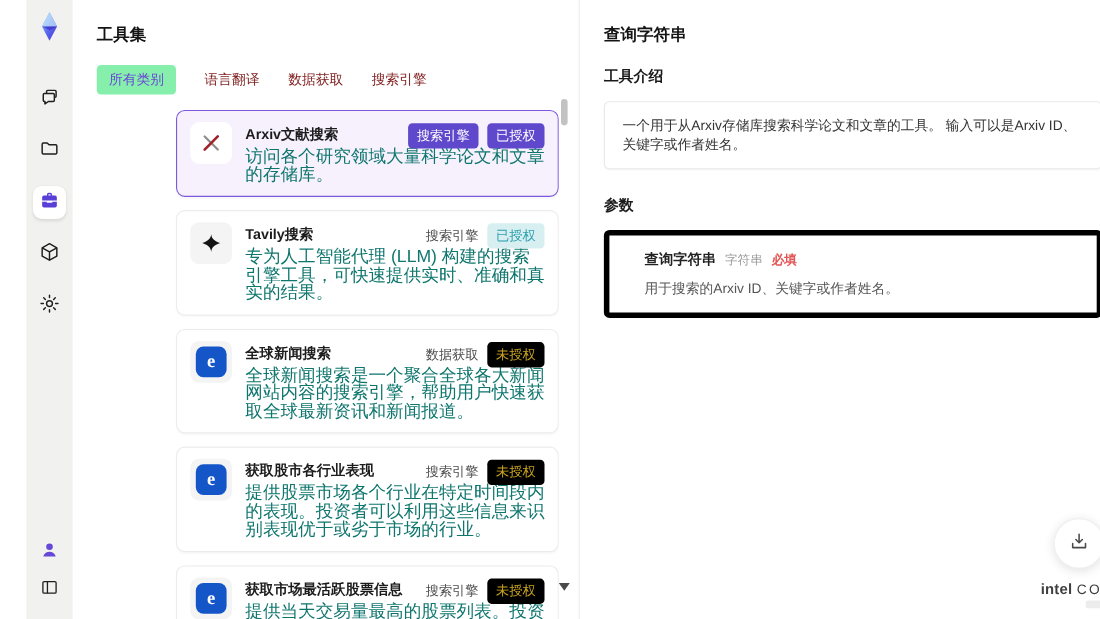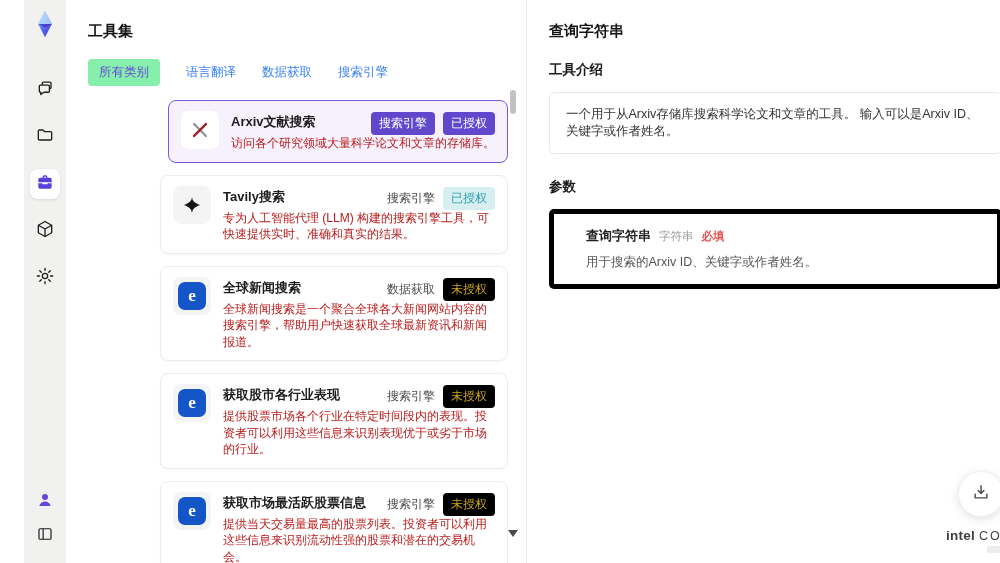--- a/index.html
+++ b/index.html
@@ -18,37 +18,37 @@
   .rail-icon svg { width:20px; height:20px; }
   .rail-icon.active { background:#fff; box-shadow:0 1px 3px rgba(0,0,0,.10); }
   .rail-bottom { margin-top:auto; display:flex; flex-direction:column; gap:8px; align-items:center; }
   .rail-bottom .rail-icon { width:26px; height:26px; }
   .rail-bottom .rail-icon svg { width:18px; height:18px; }
 
   
   .list-panel { width:460px; flex:0 0 460px; padding:14px 0 0 22px; position:relative; }
   .panel-title { font-size:15px; font-weight:bold; color:#141414; margin:8px 0 18px; }
   .tabs { display:flex; gap:26px; align-items:center; margin-bottom:14px; font-size:12.5px; }
-  .tab { color:#3b82f6; cursor:pointer; padding:5px 0; white-space:nowrap; }
+  .tab { color:#7f1d1d; cursor:pointer; padding:5px 0; white-space:nowrap; }
   .tab.active { background:#86efac; color:#6a48d8; padding:5px 11px; border-radius:4px; font-weight:500; }
 
   .cards { display:flex; flex-direction:column; gap:12px; width:420px; height:463px; overflow:hidden;align-items:flex-end; }
   .card { position:relative; border:1px solid #ececec; border-radius:8px; background:#fff;
           padding:10px 12px; display:flex; gap:12px; box-shadow:0 1px 2px rgba(0,0,0,.03);
           cursor:pointer; flex-shrink:0; }
   .card.active { border:1.5px solid #7c58e0; background:#f6f1fd; }
   .card-icon { width:38px; height:38px; border-radius:8px; background:#f4f4f4; display:flex;
                align-items:center; justify-content:center; flex:0 0 38px; }
   .card.active .card-icon { background:#fff; }
   .card-icon svg { width:22px; height:22px; }
   .blue-tile { width:28px; height:28px; border-radius:7px; background:#1456c8; color:#fff;
                font-weight:bold; font-size:17px; display:flex; align-items:center; justify-content:center;
                font-family:"Liberation Serif","DejaVu Serif",serif; }
   .card-title { font-size:13px; font-weight:bold; color:#1c1c1c; margin-bottom:4px; padding-top:2px; }
-  .card-desc { font-size:12px; color:#b91c1c; line-height:16.5px; max-width:272px; }
+  .card-desc { font-size:16px; color:#0f766e; line-height:16.5px; max-width:272px; }
   .card-tags { position:absolute; top:11px; right:12px; display:flex; gap:8px; align-items:center;
                font-size:12px; }
   .tag { padding:3px 8px; border-radius:4px; white-space:nowrap; }
   .chip-purple { background:#5f48cc; color:#fff; }
   .chip-teal   { background:#d8eff2; color:#2da0ae; }
   .chip-yellow { background:#000000; color:#c9a41e; }
   .tag-text    { color:#4c4c4c; padding:3px 0; white-space:nowrap; }
 
   .scrollbar { position:absolute; right:9px; top:90px; width:7px; height:455px; }
   .scroll-thumb { width:6px; height:24px; background:#c2c2c2; border-radius:3px; }

